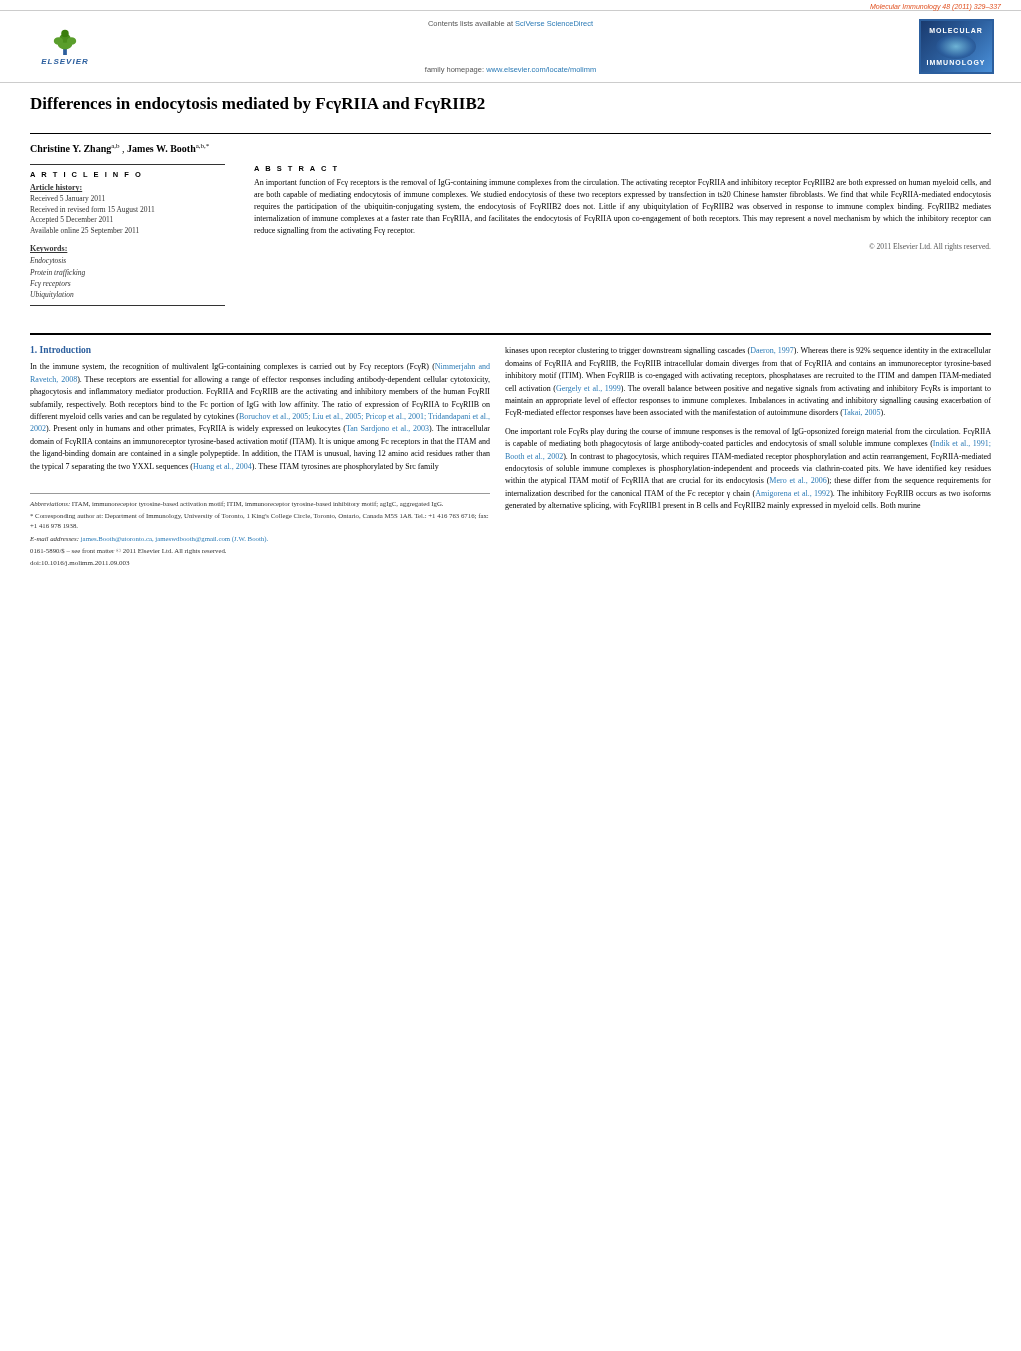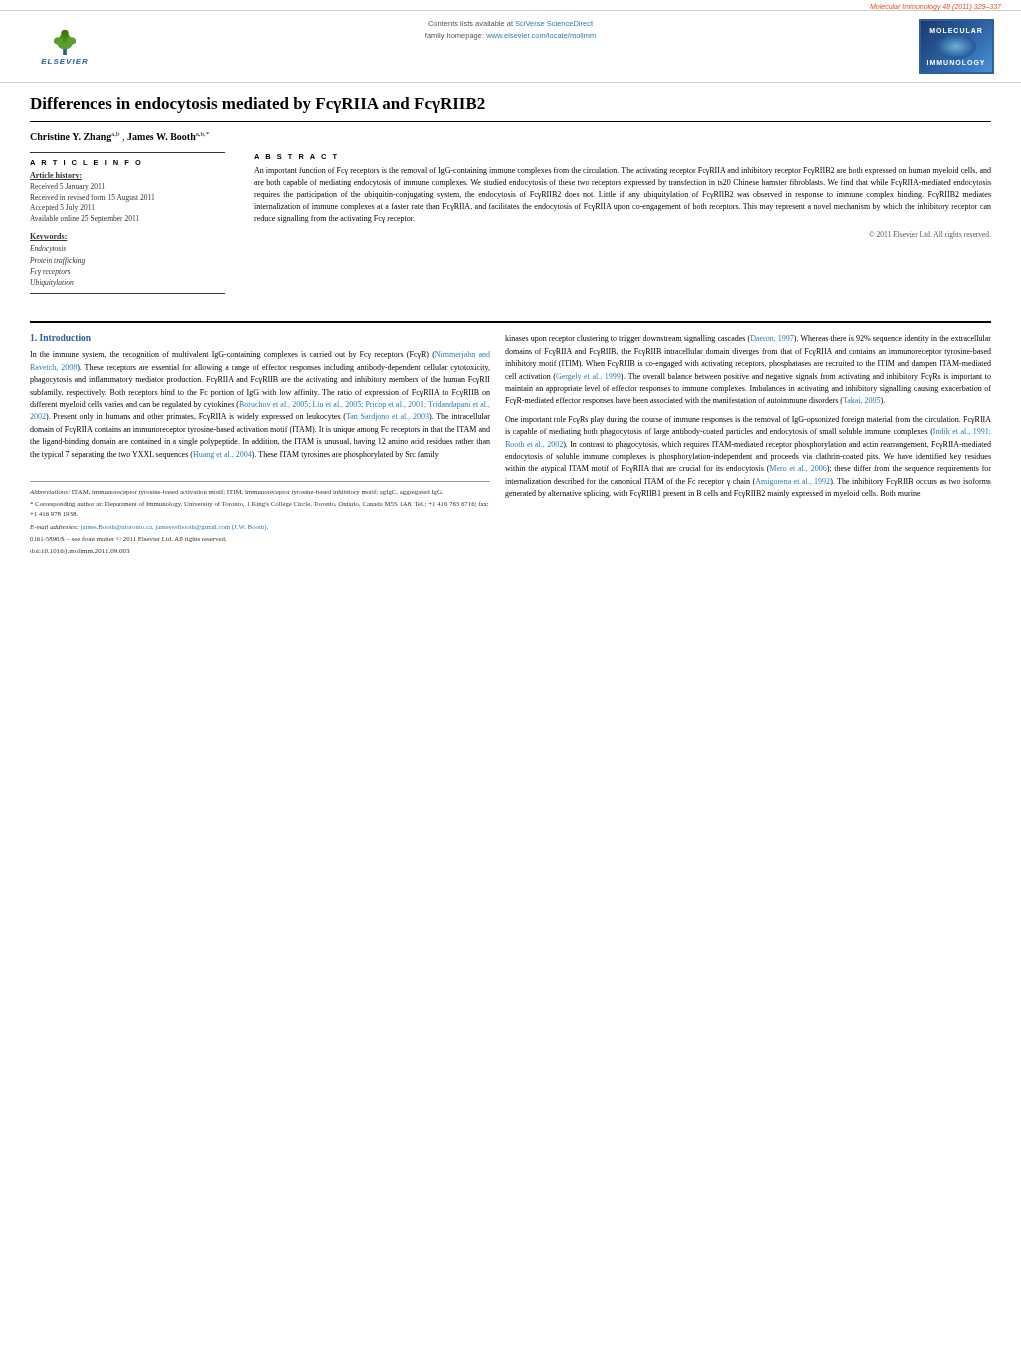--- a/index.html
+++ b/index.html
@@ -58,21 +58,21 @@
       color: #2c5f9e;
       letter-spacing: 1px;
       margin-top: 2px;
     }
 
     .header-center {
       flex: 1;
       text-align: center;
       display: flex;
       flex-direction: column;
-      justify-content: flex-start;
+      justify-content: space-between;
       gap: 3px;
     }
 
     .sciverse-text {
       font-family: Arial, sans-serif;
       font-size: 7.5px;
       color: #555;
     }
 
     .sciverse-link {
@@ -148,21 +148,21 @@
     }
 
     
     .article-title {
       font-size: 17px;
       font-weight: bold;
       color: #000;
       margin-bottom: 8px;
       line-height: 1.3;
       border-bottom: 1px solid #000;
-      padding-bottom: 6px;
+      padding-bottom: 18px;
     }
 
     
     .authors-line {
       font-size: 10px;
       margin-bottom: 4px;
       color: #000;
     }
 
     .author-name {
@@ -398,21 +398,21 @@
     <div class="two-col">
 
       <div class="left-col">
         <div class="article-info-box">
           <div class="section-label">A R T I C L E   I N F O</div>
 
           <div class="info-block">
             <div class="info-title">Article history:</div>
             <div class="info-item">Received 5 January 2011</div>
             <div class="info-item">Received in revised form 15 August 2011</div>
-            <div class="info-item">Accepted 5 July 2011</div>
+            <div class="info-item">Accepted 5 December 2011</div>
             <div class="info-item">Available online 25 September 2011</div>
           </div>
 
           <div class="keywords-block">
             <div class="info-title">Keywords:</div>
             <div class="kw-item">Endocytosis</div>
             <div class="kw-item">Protein trafficking</div>
             <div class="kw-item">Fcγ receptors</div>
             <div class="kw-item">Ubiquitylation</div>
           </div>

